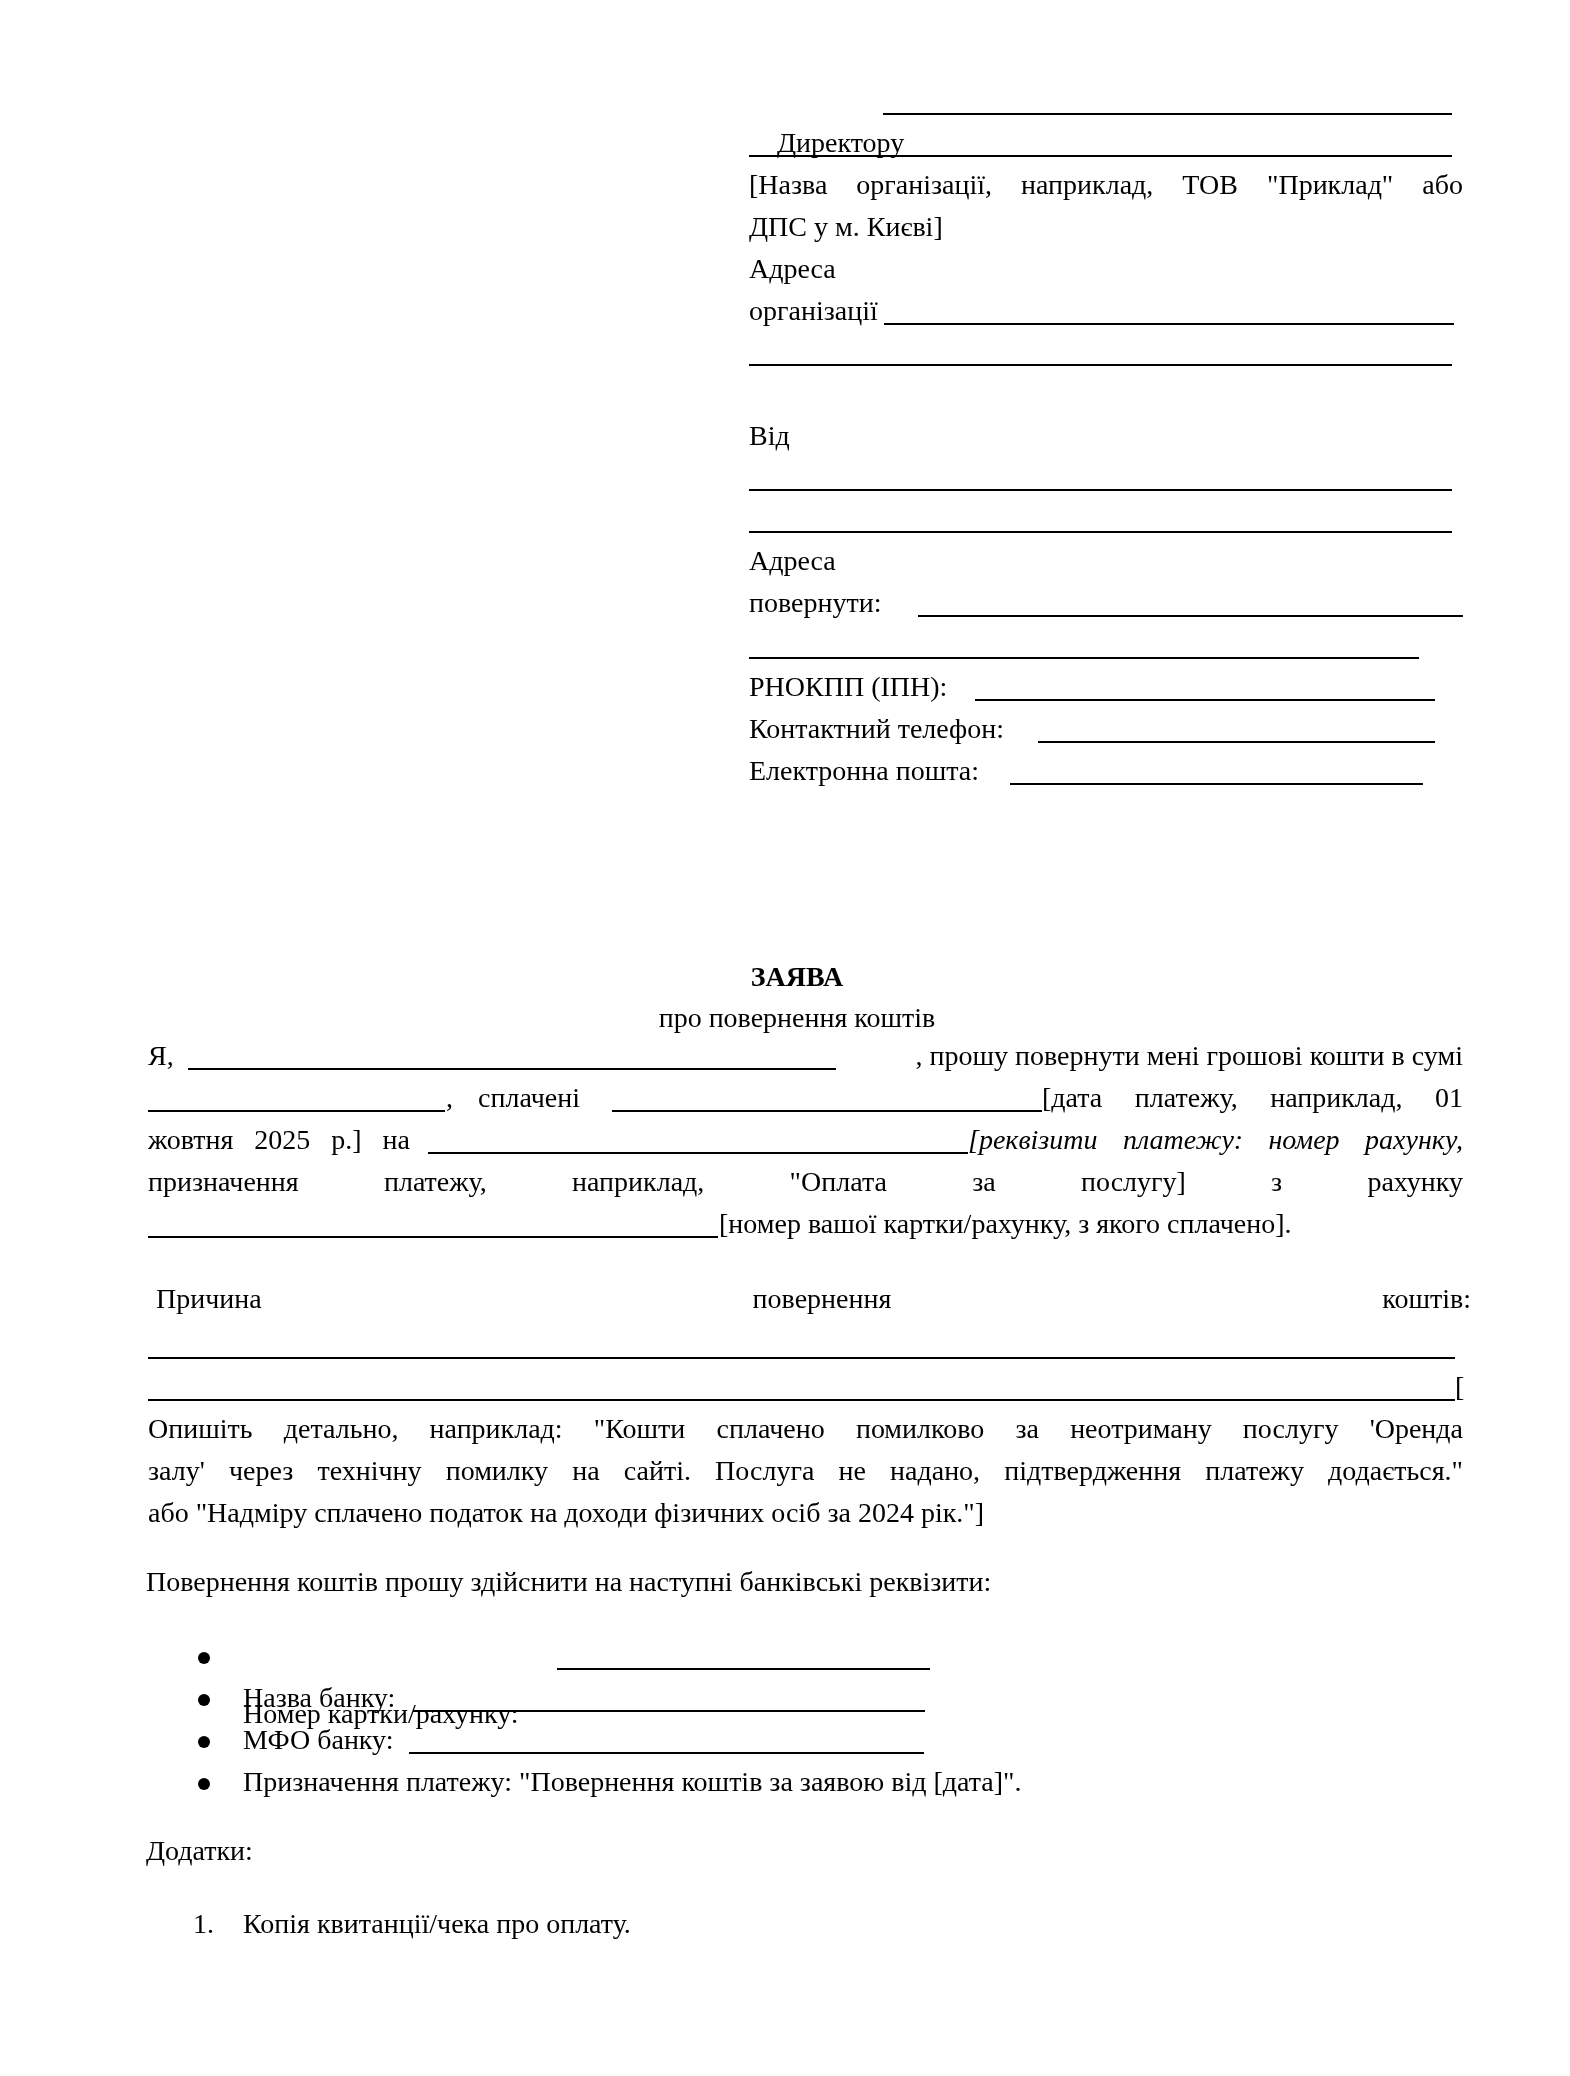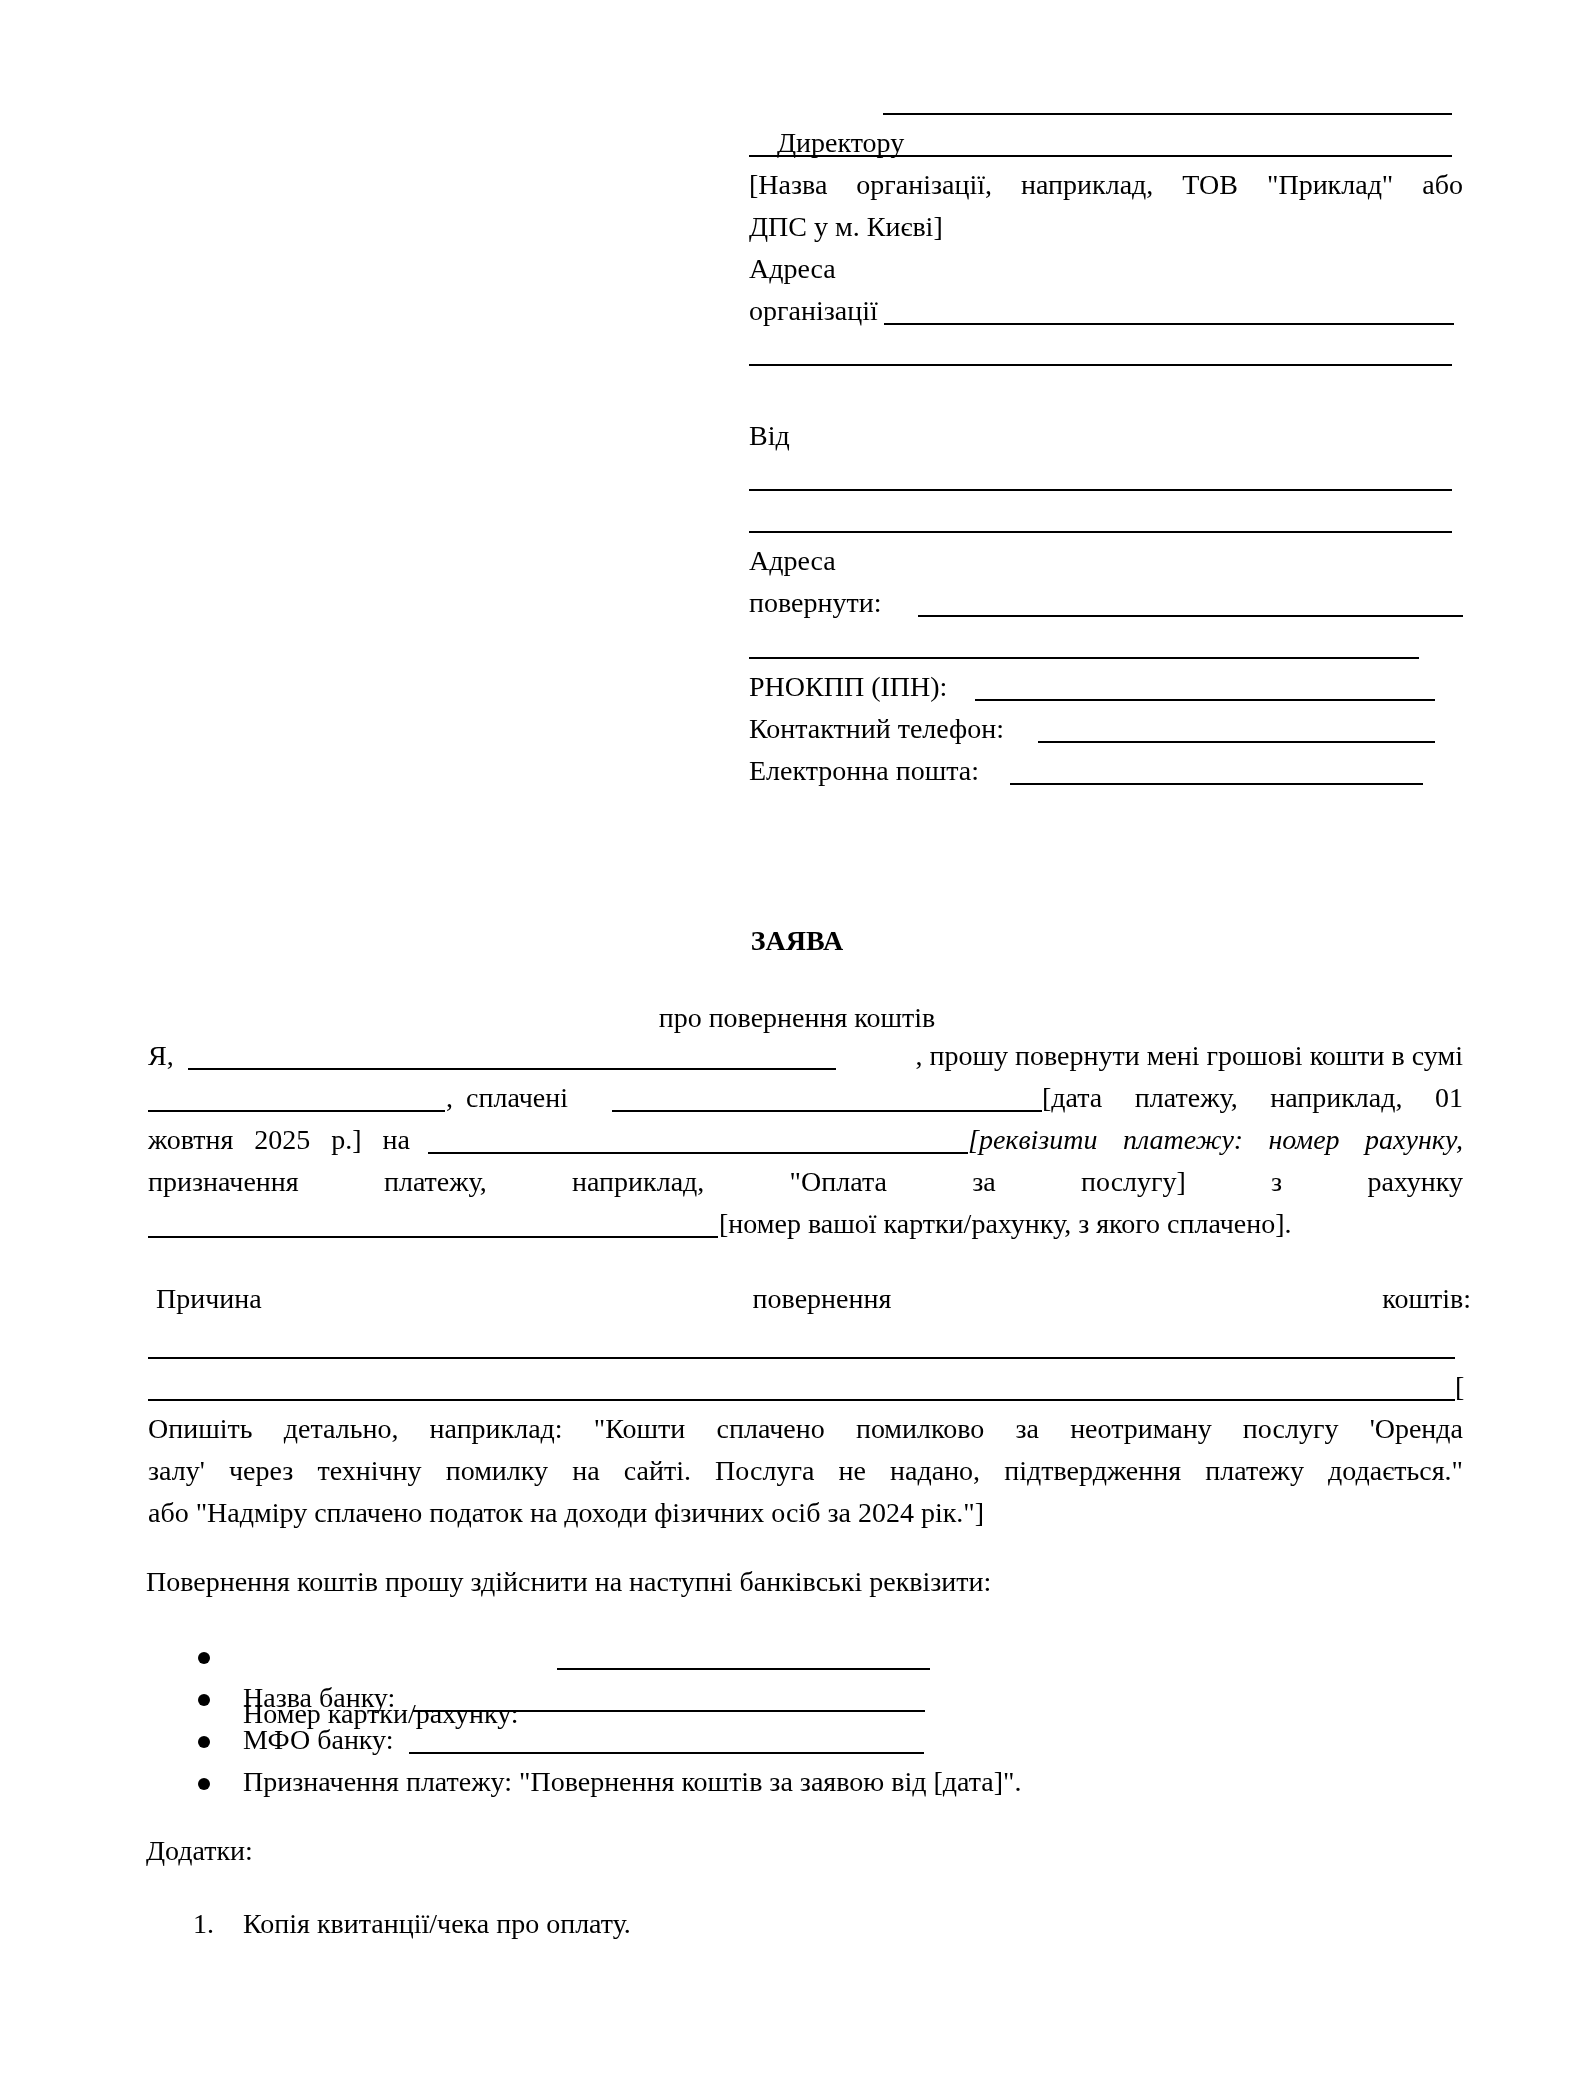--- a/index.html
+++ b/index.html
@@ -39,31 +39,31 @@
   <div class="rule" style="left:749px; width:670px; top:657px;"></div>
 
   <div class="line" style="left:749px; top:666px;">РНОКПП (ІПН):</div>
   <div class="rule" style="left:975px; width:460px; top:699px;"></div>
   <div class="line" style="left:749px; top:708px;">Контактний телефон:</div>
   <div class="rule" style="left:1038px; width:397px; top:741px;"></div>
   <div class="line" style="left:749px; top:750px;">Електронна пошта:</div>
   <div class="rule" style="left:1010px; width:413px; top:783px;"></div>
 </div>
 
-<div class="title" style="top:920px; font-weight:bold;">ЗАЯВА</div>
+<div class="title" style="top:956px; font-weight:bold;">ЗАЯВА</div>
 <div class="title" style="top:961px;margin-top:36px;">про повернення коштів</div>
 
 <div>
   <div class="line" style="left:148px; top:1035px;">Я,</div>
   <div class="rule" style="left:188px; width:648px; top:1068px;"></div>
   <div class="line" style="left:838px; top:1035px; width:625px; text-align:right;">, прошу повернути мені грошові кошти в сумі</div>
 
   <div class="rule" style="left:148px; width:297px; top:1110px;"></div>
   <div class="line" style="left:446px; top:1077px;">,</div>
-  <div class="line" style="left:466px; top:1077px;text-align:center;">сплачені</div>
+  <div class="line" style="left:478px; top:1077px;text-align:center;">сплачені</div>
   <div class="rule" style="left:612px; width:430px; top:1110px;"></div>
   <div class="line just" style="left:1042px; width:421px; top:1077px;">[дата платежу, наприклад, 01</div>
 
   <div class="line just" style="left:148px; width:262px; top:1119px;">жовтня 2025 р.] на</div>
   <div class="rule" style="left:428px; width:540px; top:1152px;"></div>
   <div class="line just" style="left:968px; width:495px; top:1119px;font-style:italic;">[реквізити платежу: номер рахунку,</div>
 
   <div class="line just" style="left:148px; width:1315px; top:1161px;">призначення платежу, наприклад, "Оплата за послугу] з рахунку</div>
 
   <div class="rule" style="left:148px; width:570px; top:1236px;"></div>

